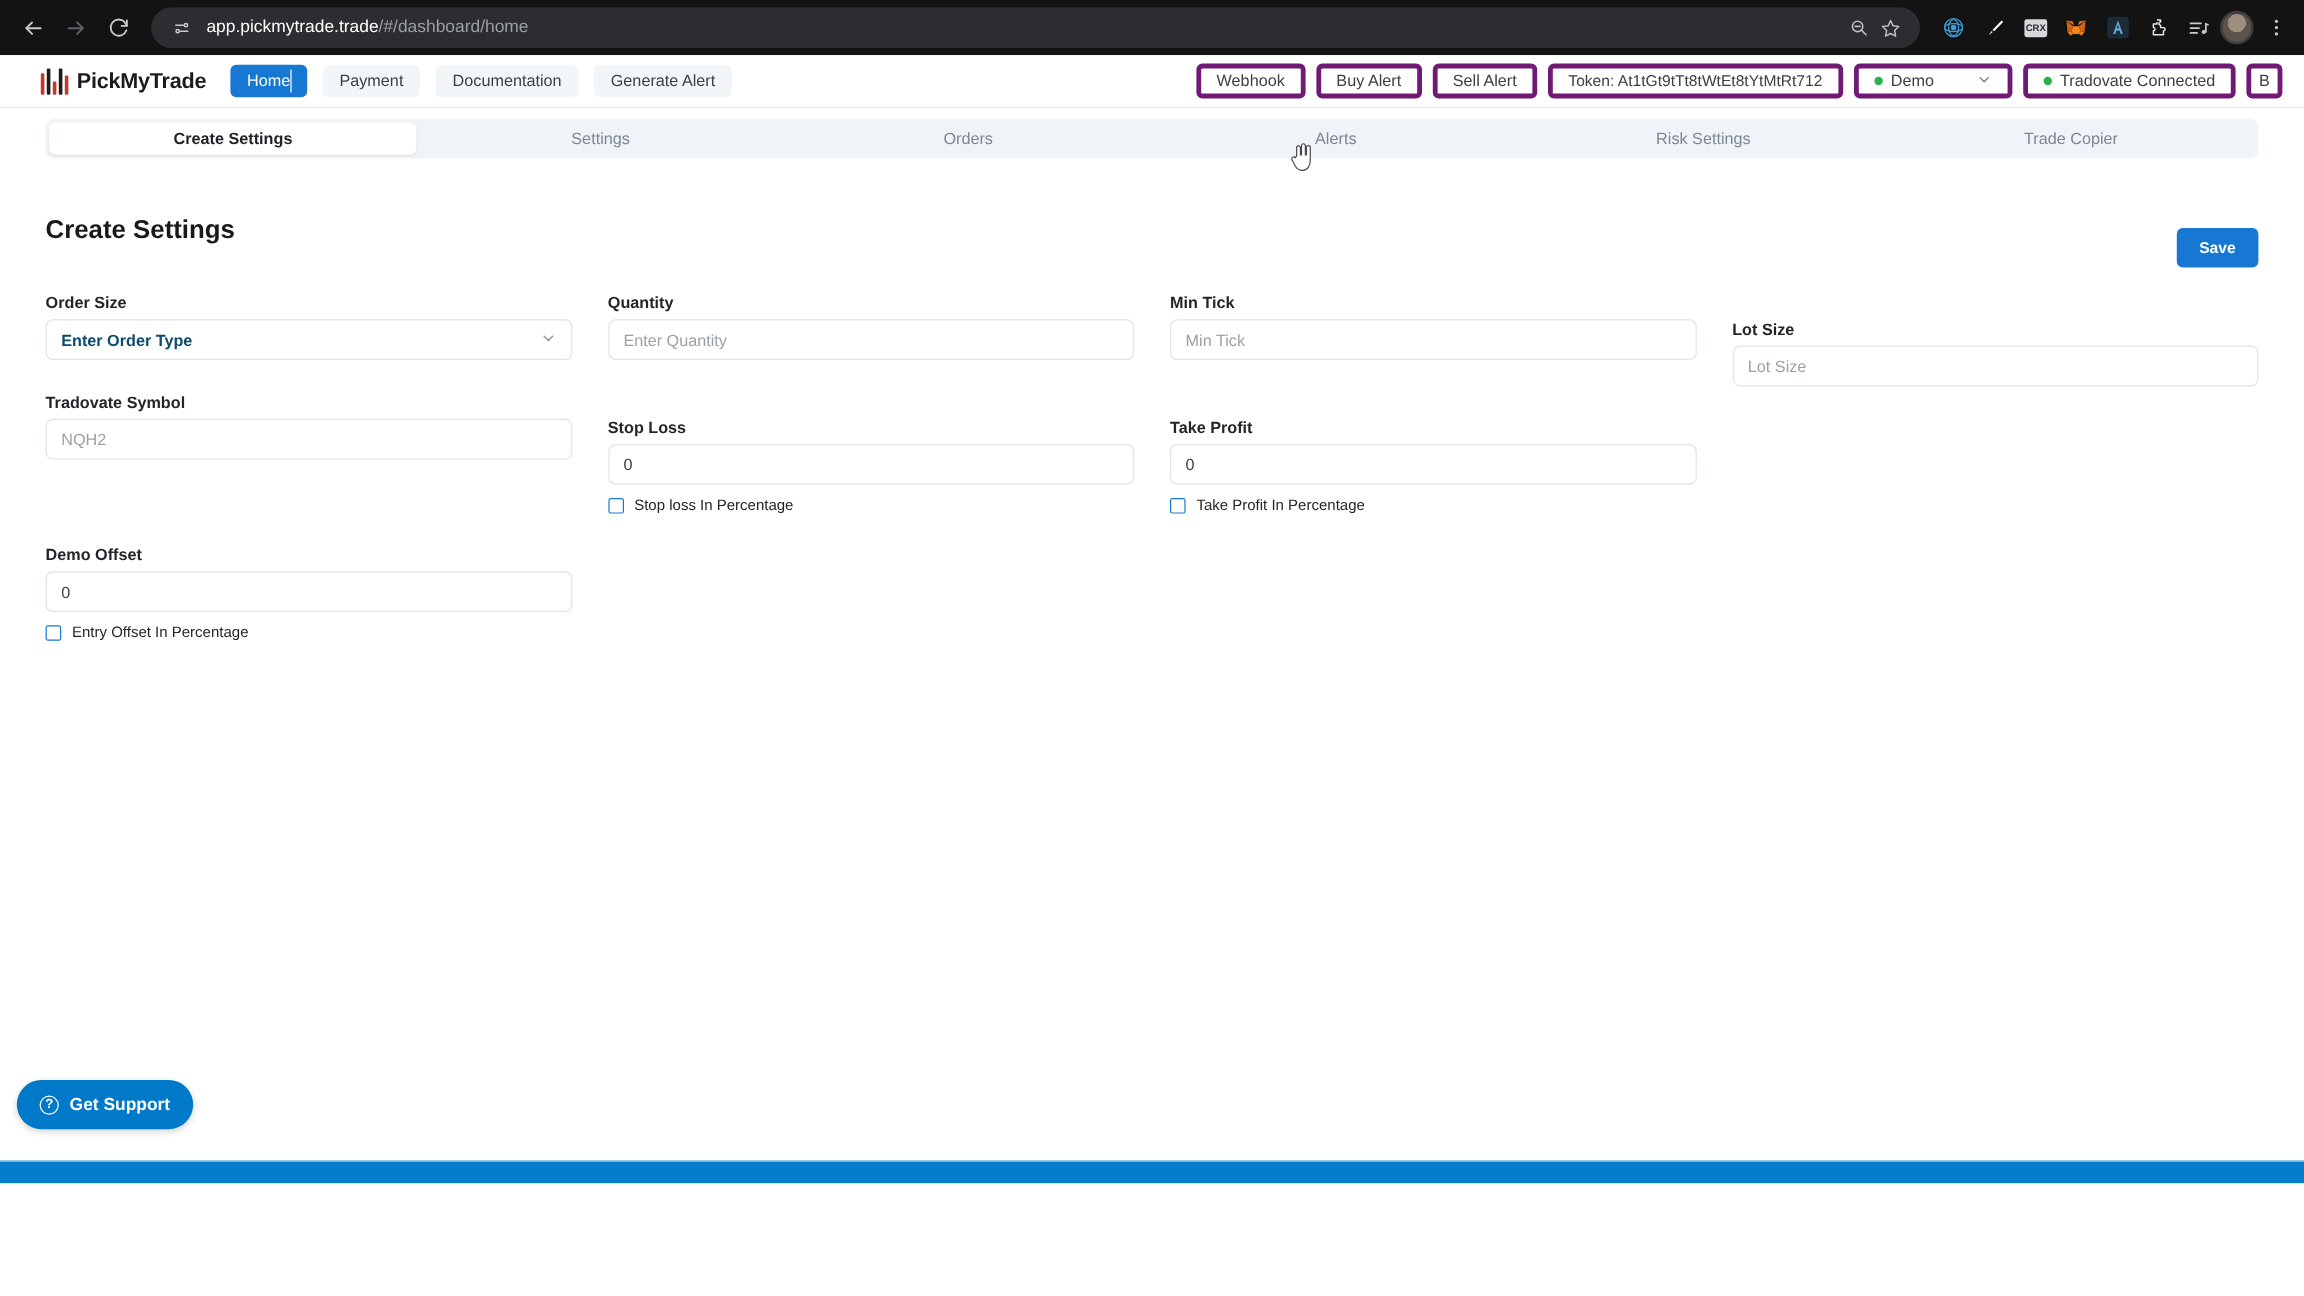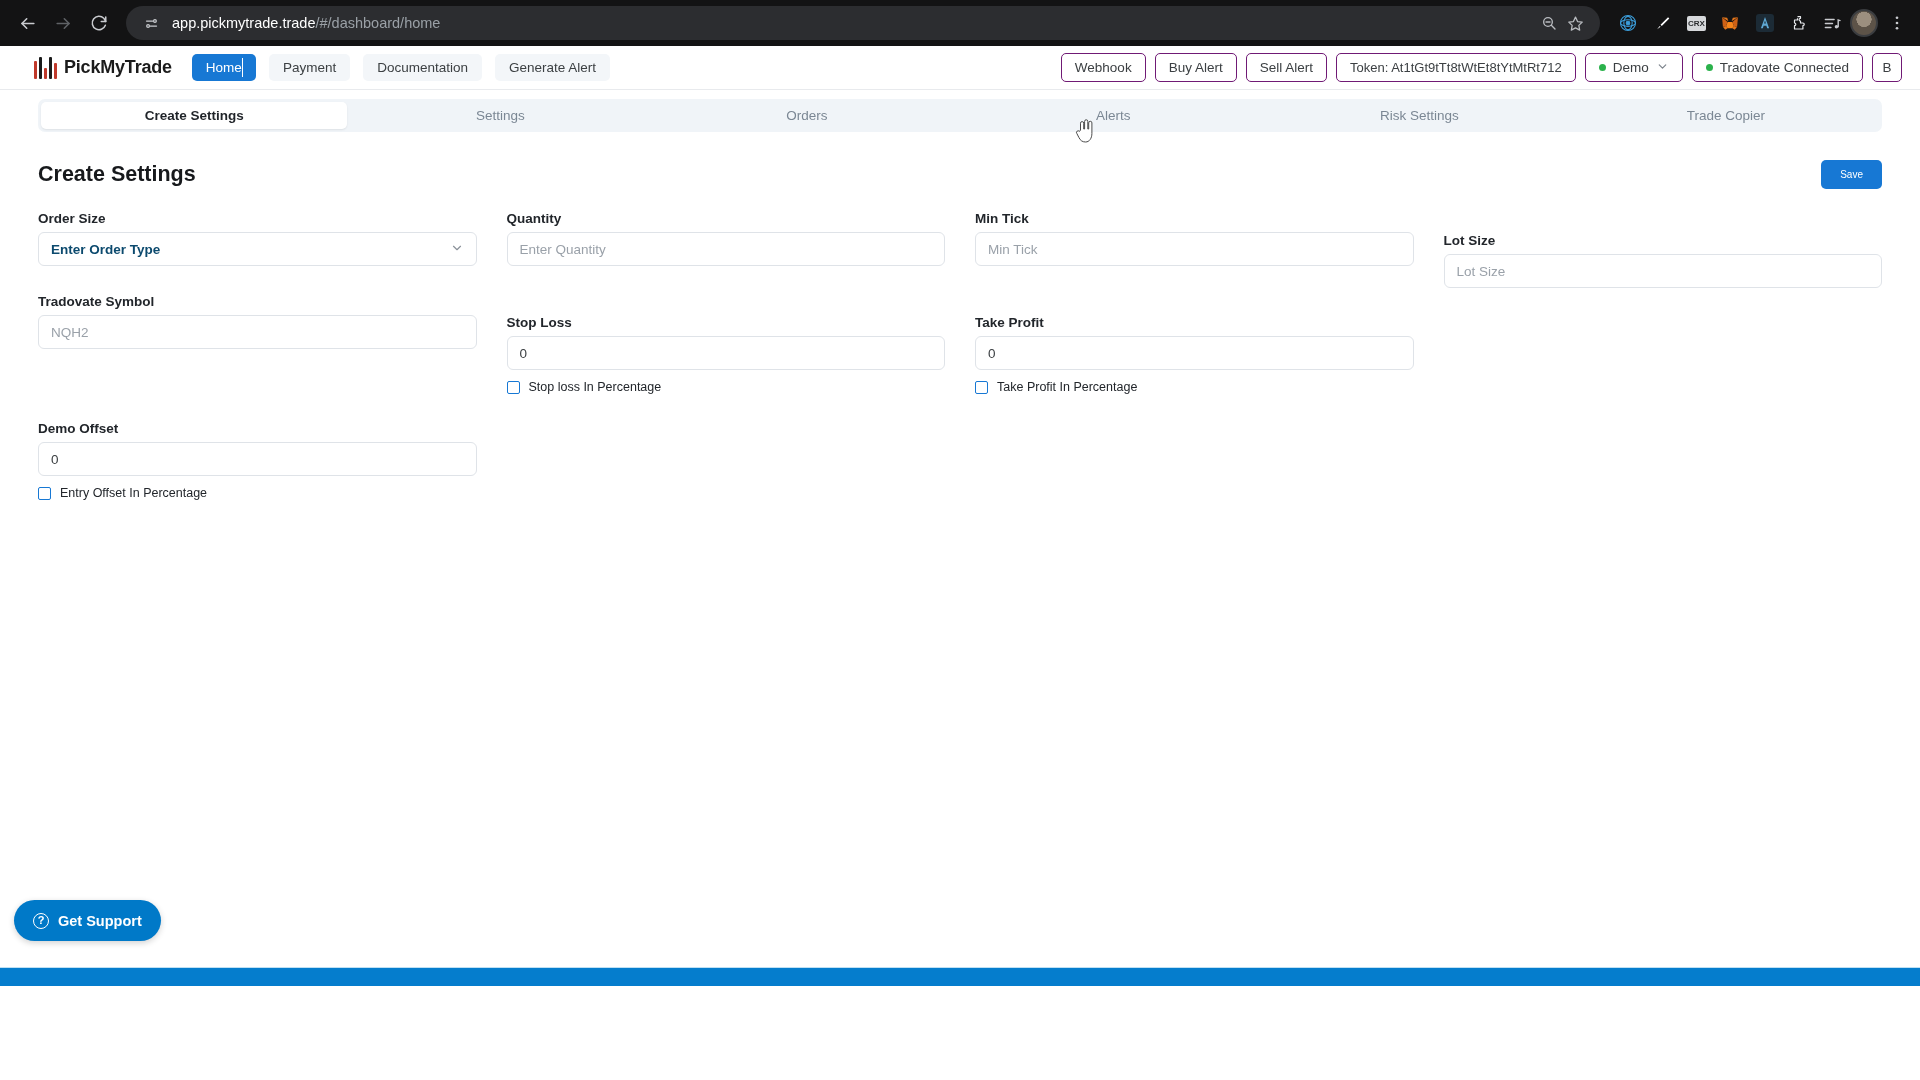--- a/index.html
+++ b/index.html
@@ -112,27 +112,27 @@
   }
 
   #header-right { margin-left: auto; display: flex; align-items: center; gap: 9px; }
   .hbtn {
     height: 29px;
     padding: 0 13px;
     display: flex; align-items: center; gap: 7px;
     font-size: 13.5px;
     color: #3c4043;
     background: #ffffff;
-    border: 1px solid #701a75;
+    border: 4px solid #701a75;
     border-radius: 5px;
     white-space: nowrap;
   }
   .hbtn.token { font-size: 13px; }
   .dot { width: 7px; height: 7px; border-radius: 50%; background: #2bb24c; flex: none; }
-  .hbtn.select { width: 98px; justify-content: flex-start; }
+  .hbtn.select { width: 132px; justify-content: flex-start; }
   .hbtn.select .chev { margin-left: auto; color: #7d848c; }
   .hbtn.initial { width: 30px; padding: 0; justify-content: center; font-size: 13.5px; }
 
   
   #tabs {
     margin: 9px 38px 0 38px;
     height: 33px;
     background: #f0f4f8;
     border-radius: 7px;
     display: flex;
@@ -158,26 +158,27 @@
   #page { padding: 0 38px; }
   #page-head {
     display: flex; align-items: center;
     margin-top: 28px;
   }
   #page-title { font-size: 21.5px; font-weight: bold; color: #17191c; }
   #save-button {
     margin-left: auto;
     background: #1778d4;
     color: #ffffff;
-    font-size: 10px;
-    font-weight: normal;
+    font-size: 13px;
+    font-weight: bold;
     border: none;
     border-radius: 5px;
     padding: 9px 19px;
     font-family: inherit;
+    margin-top: 30px;
   }
 
   #form-grid {
     margin-top: 22px;
     display: grid;
     grid-template-columns: repeat(4, 1fr);
     column-gap: 30px;
   }
   .field { margin-bottom: 6px; }
   .field-label {

